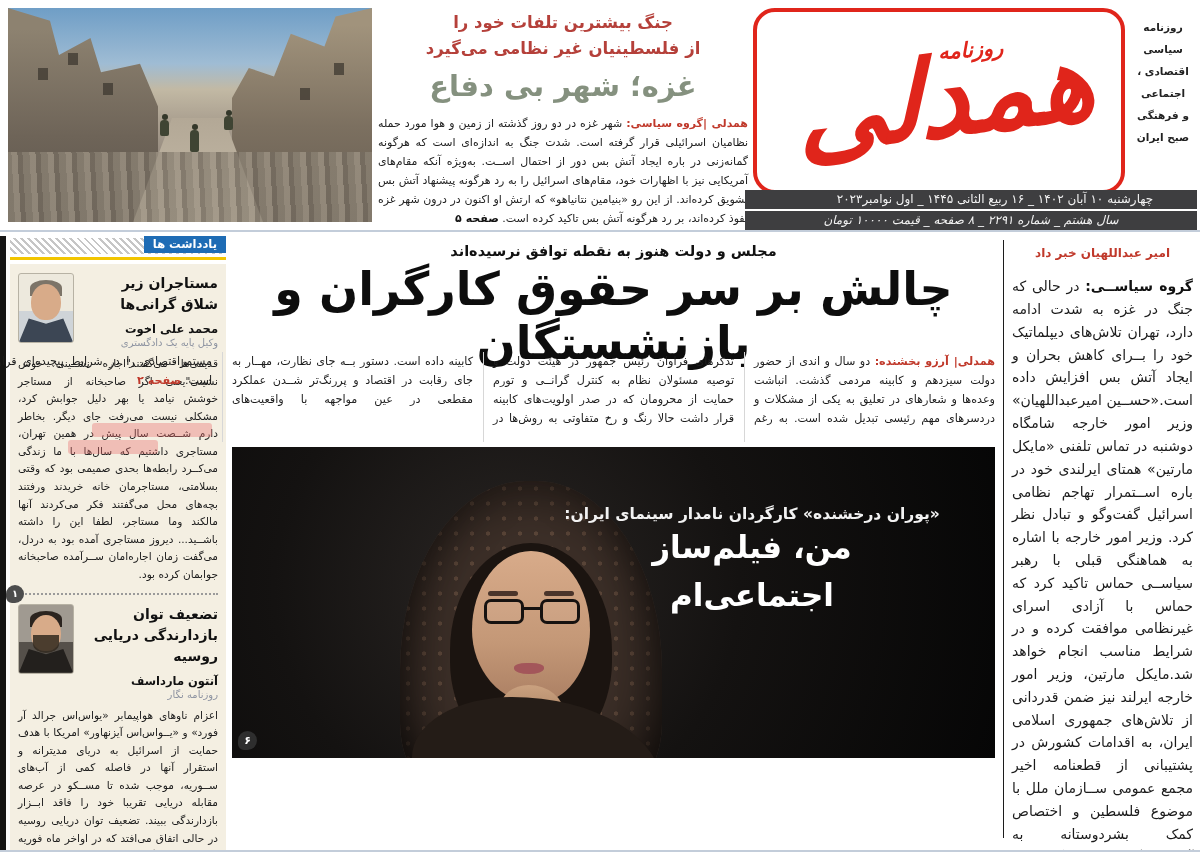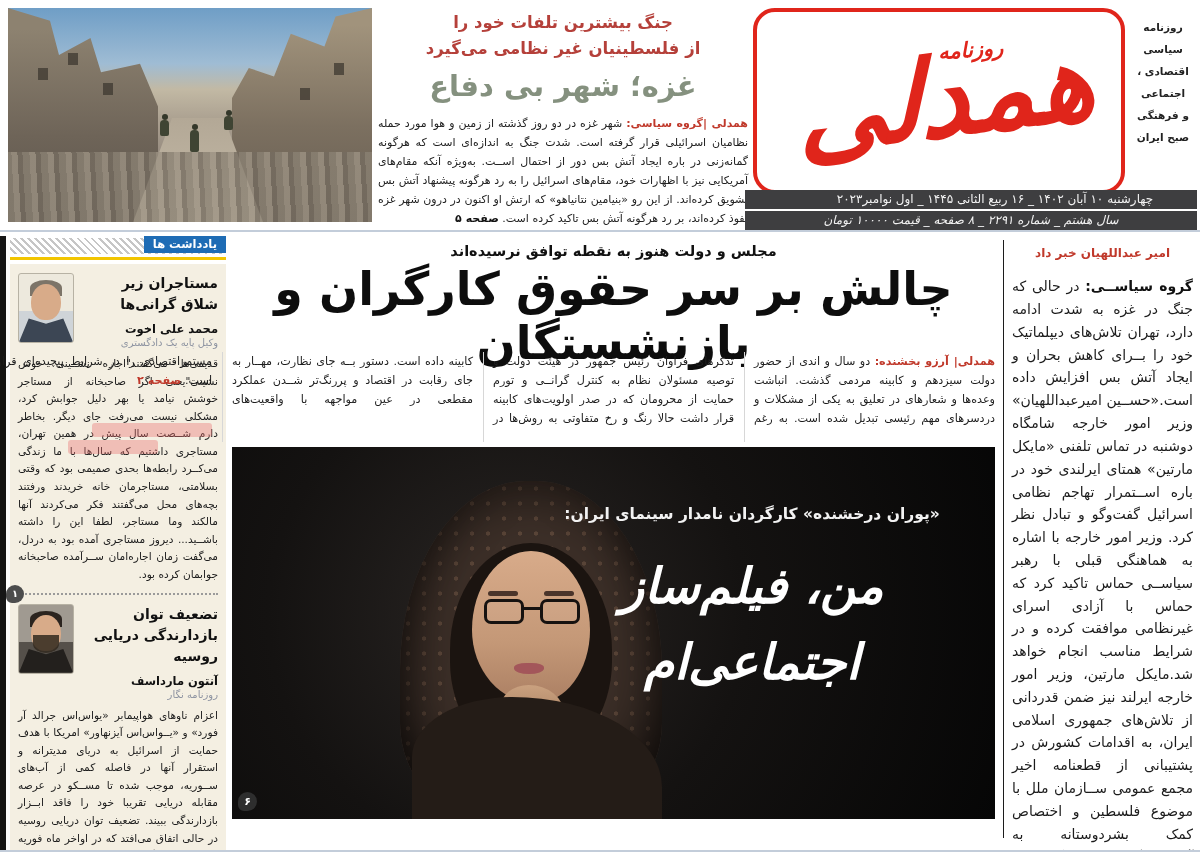--- a/index.html
+++ b/index.html
@@ -100,21 +100,21 @@
   
   .main-kicker { left:232px; top:243px; width:763px; text-align:center; font-weight:bold;
     font-size:14.5px; color:#111; }
   .main-headline { left:232px; top:262px; width:763px; text-align:center; font-weight:bold;
     font-size:46px; color:#0d0d0d; letter-spacing:-1px; }
   .main-body { left:232px; top:352px; width:763px; height:90px; column-count:3;
     column-gap:20px; column-rule:1px solid #d7d7d7; font-size:11.2px; line-height:1.7;
     text-align:justify; color:#1d1d1d; }
 
   
-  .feature { left:232px; top:447px; width:763px; height:372px; overflow:hidden;
+  .feature { left:232px; top:447px; width:763px; height:311px; overflow:hidden;
     background:radial-gradient(circle at 36% 45%, #292523 0%, #141211 45%, #060606 100%); }
   .scarf { position:absolute; left:168px; top:34px; width:262px; height:345px;
     background:#3c2f28; border-radius:48% 48% 38% 38% / 55% 55% 30% 30%;
     background-image:radial-gradient(#5b4639 2px, transparent 2.5px); background-size:16px 15px;
     box-shadow:inset 0 -40px 60px rgba(0,0,0,.75), inset 0 20px 40px rgba(0,0,0,.4); }
   .hair { position:absolute; left:218px; top:96px; width:162px; height:215px;
     background:#1b1410; border-radius:50% 50% 45% 45%; }
   .face { position:absolute; left:240px; top:104px; width:118px; height:152px;
     background:linear-gradient(180deg,#d8ab8a 0%,#c49877 60%,#ab7f63 100%);
     border-radius:50% 50% 46% 54% / 52% 52% 48% 48%; }
@@ -126,22 +126,22 @@
   .brow { position:absolute; width:30px; height:5px; background:#4a342a; border-radius:3px; }
   .brow.l { left:256px; top:144px; } .brow.r { left:312px; top:144px; }
   .lips { position:absolute; left:282px; top:216px; width:30px; height:11px;
     background:#a3565a; border-radius:45% 45% 55% 55%; }
   .hand { position:absolute; left:268px; top:238px; width:64px; height:52px;
     background:linear-gradient(180deg,#caa17f,#9d7658); border-radius:45% 55% 40% 40%; }
   .drape { position:absolute; left:180px; top:250px; width:250px; height:150px;
     background:#241c17; border-radius:40% 60% 0 0; }
   .feat-text { position:absolute; left:320px; top:58px; width:400px; text-align:center; }
   .feat-kicker { color:#f2f2f2; font-size:15.5px; font-weight:bold; letter-spacing:-.2px; }
-  .feat-headline { color:#fff; font-weight:bold; font-size:49px; line-height:1.55;
-    margin-top:26px; letter-spacing:-.5px;font-style:italic; }
+  .feat-headline { color:#fff; font-weight:bold; font-size:31px; line-height:1.55;
+    letter-spacing:-.5px; }
   .feat-badge { position:absolute; left:6px; bottom:8px; width:19px; height:19px;
     border-radius:50% 50% 50% 6px; background:#2e2e2e; color:#fff; font-size:11px;
     font-weight:bold; text-align:center; line-height:19px; }
 
   .footer-line { left:0; top:850px; width:1200px; height:9px; border-top:2px solid #c3cdda; background:#fff; }
 </style>
 </head>
 <body>
 
 <div id="page">

